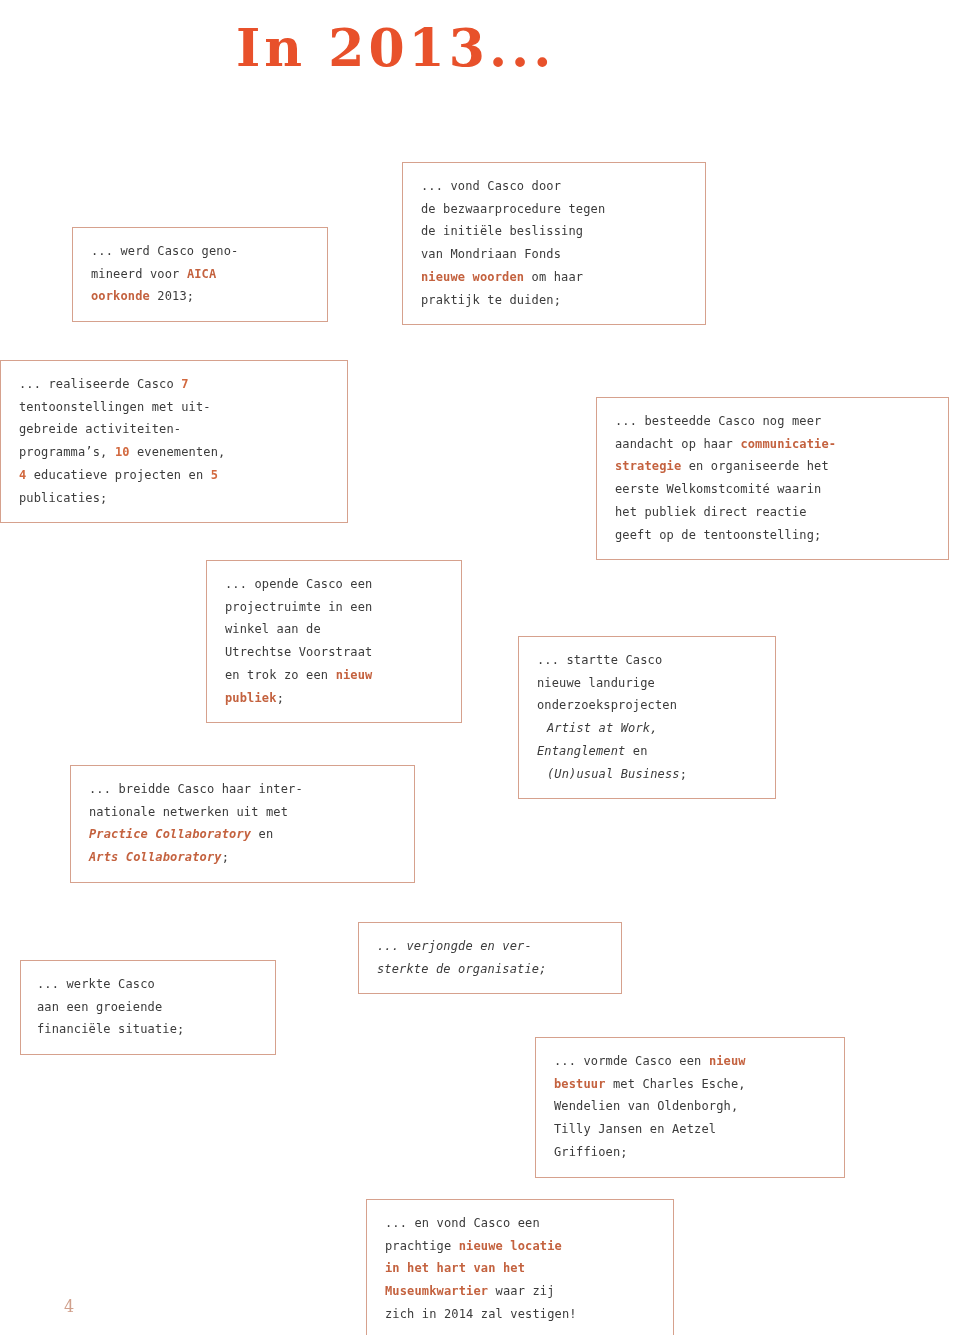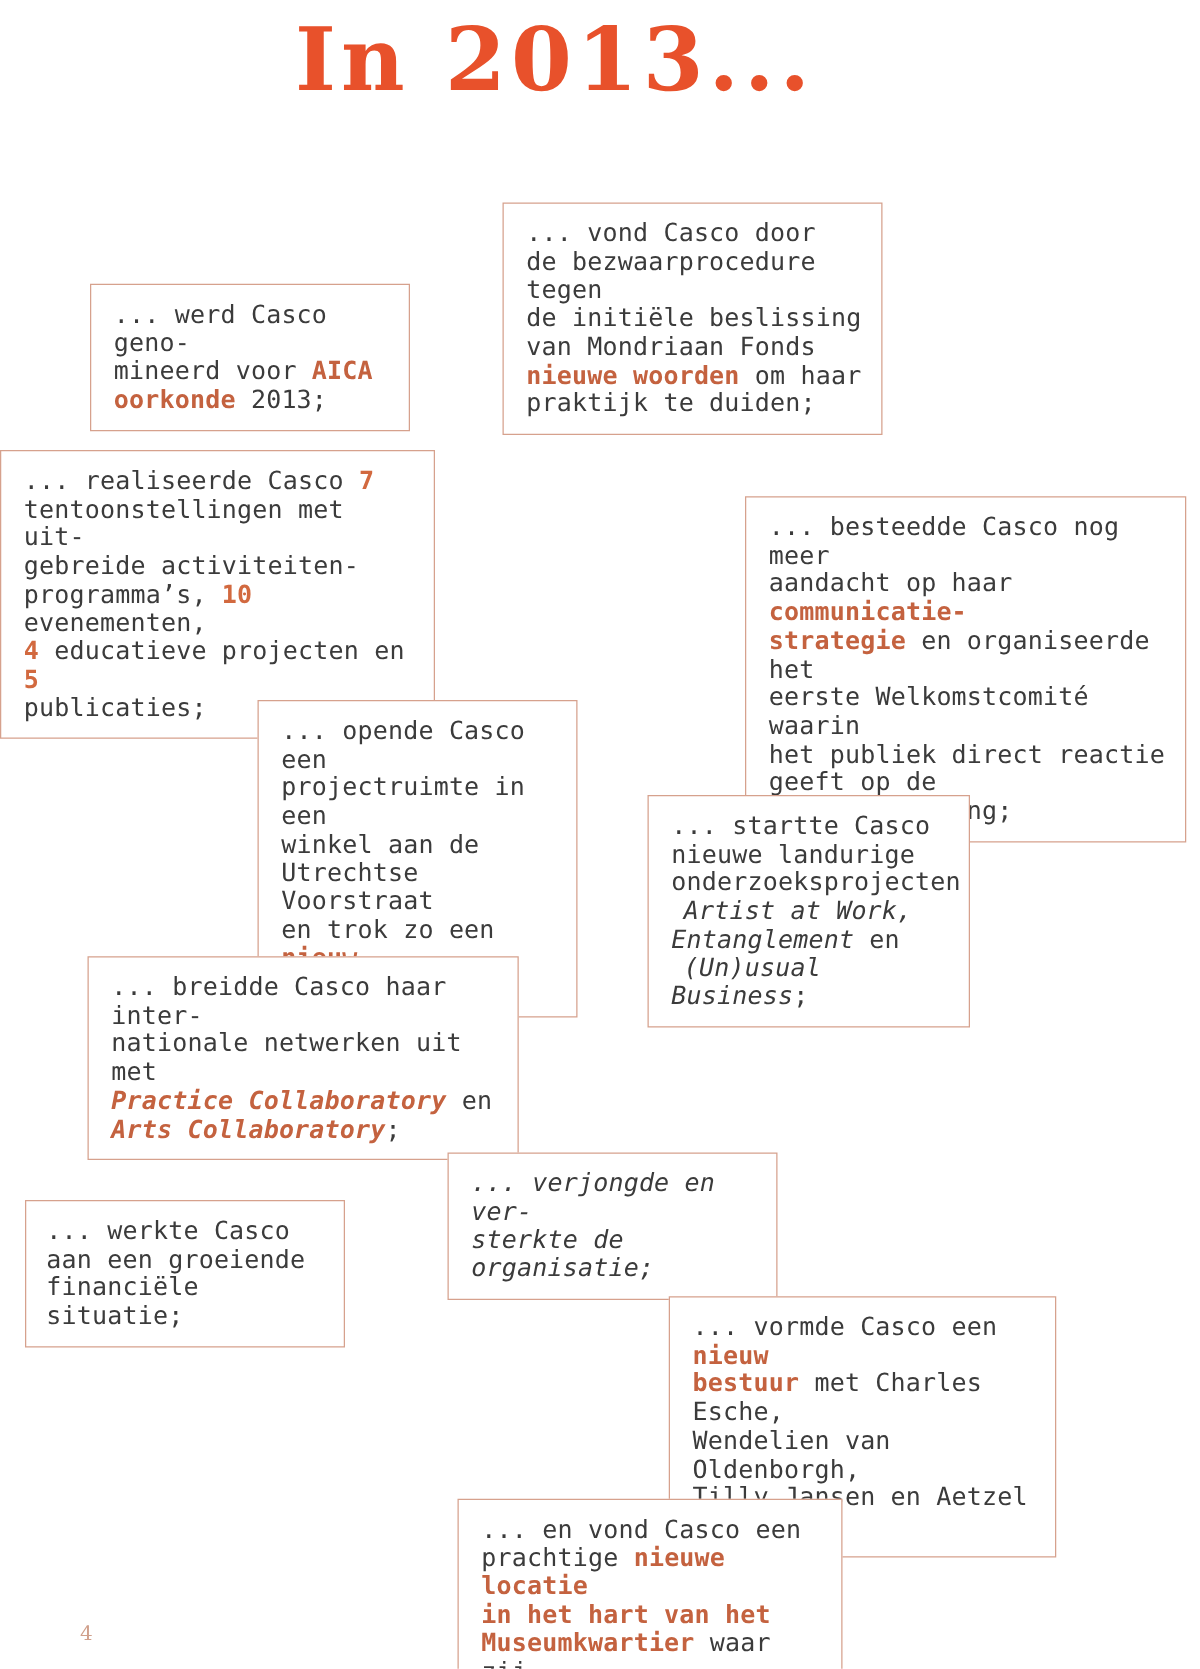--- a/index.html
+++ b/index.html
@@ -15,36 +15,36 @@
     overflow: hidden;
   }
 
   
   #page-title {
     position: absolute;
     left: 236px;
     top: 2px;
     font-family: "DejaVu Serif", "Liberation Serif", serif;
     font-weight: bold;
-    font-size: 70px;
+    font-size: 52px;
     line-height: 92px;
     letter-spacing: 4px;
     color: #e8512b;
     white-space: pre;
   }
 
   
   .note {
     position: absolute;
     box-sizing: border-box;
     border: 1px solid #d6a18d;
     background: #ffffff;
     color: #3b3b3b;
     font-family: "DejaVu Sans Mono", "Liberation Mono", monospace;
-    font-size: 20px;
+    font-size: 12px;
     line-height: 22.7px;
     letter-spacing: 0.15px;
     padding: 12px 14px 13px 18px;
     white-space: pre-wrap;
     word-break: normal;
   }
 
   .hl      { color: #c4623f; font-weight: bold; }
   .hl-num  { color: #d2693f; font-weight: bold; }
   .ital    { font-style: italic; margin-left: 10px; }

